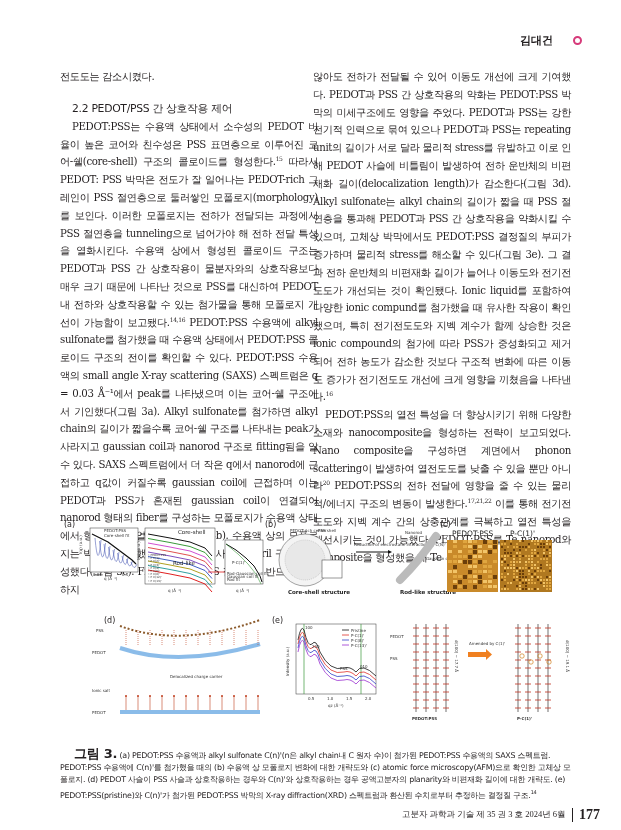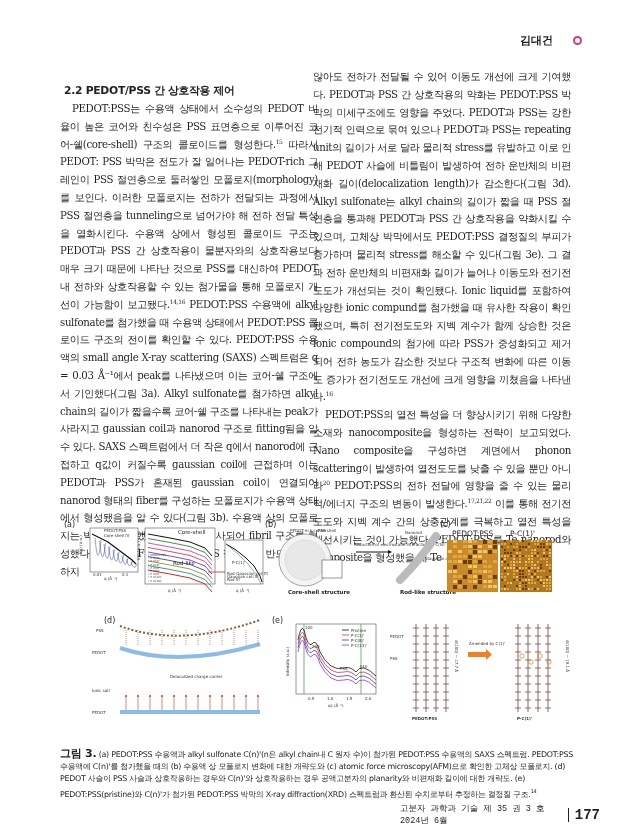--- a/index.html
+++ b/index.html
@@ -7,45 +7,46 @@
   body { position: relative; font-family: "DejaVu Serif", serif; color: #231f20; }
 
   .author { position: absolute; top: 33px; left: 520px; font-family: "DejaVu Sans", sans-serif; font-weight: bold; font-size: 11px; color: #231f20; display: flex; align-items: center; gap: 20px; }
   .author .ring { display: inline-block; width: 9px; height: 9px; border-radius: 50%; border: 2.5px solid #d63a7a; }
 
   .col { position: absolute; top: 68px; width: 258px; font-size: 10.2px; line-height: 17.8px; text-align: justify; letter-spacing: -0.35px; }
   .col.left { left: 60px; }
   .col.right { left: 313px; }
   .col p { text-indent: 0; }
   .col p.ind { text-indent: 12px; }
-  .col h3 { font-family: "DejaVu Sans", sans-serif; font-size: 10.8px; font-weight: bold; line-height: 17px; margin: 14px 0 1px 4px; letter-spacing: -0.3px; }
+  .col h3 { font-family: "DejaVu Sans", sans-serif; font-size: 10.8px; font-weight: normal; line-height: 17px; margin: 14px 0 1px 12px; letter-spacing: -0.3px; }
   .col sup { font-size: 6px; vertical-align: super; line-height: 0; }
 
   .figure { position: absolute; left: 60px; top: 520px; width: 515px; height: 225px; }
   .panel-label { position: absolute; font-family: "DejaVu Sans", sans-serif; font-size: 8px; color: #231f20; }
   .tiny { font-family: "DejaVu Sans", sans-serif; font-size: 4px; fill: #333; }
   .small { font-family: "DejaVu Sans", sans-serif; font-size: 5.5px; fill: #222; }
   .med { font-family: "DejaVu Sans", sans-serif; font-size: 7.5px; fill: #222; }
 
   .caption { position: absolute; left: 60px; top: 748px; width: 515px; font-family: "DejaVu Sans", sans-serif; font-size: 7.9px; line-height: 12px; letter-spacing: -0.25px; color: #231f20; }
-  .caption b { font-weight: bold; font-size: 11px; }
-
-  .footer { position: absolute; top: 807px; left: 400px; width: 200px; height: 16px; display: flex; align-items: center; justify-content: flex-end; font-family: Liberation Mono, monospace; font-size: 8.5px; color: #231f20; }
+  .caption b { font-weight: bold; font-size: 13px; margin-left: 14px; }
+
+  .footer { position: absolute; top: 807px; left: 400px; width: 200px; height: 16px; display: flex; align-items: center; justify-content: flex-end; font-family: Liberation Serif, serif; font-size: 8.5px; color: #231f20; }
   .footer .sep { width: 1.5px; height: 14px; background: #231f20; margin: 0 6px; }
   .footer .pg { font-weight: bold; font-size: 14px; }
 </style>
 </head>
 <body>
 
 <div class="author">
   <span>김대건</span>
   <span class="ring"></span>
 </div>
 
 <div class="col left">
+  <p>전도도는 감소시켰다.</p>
   <h3>2.2 PEDOT/PSS 간 상호작용 제어</h3>
   <p class="ind"><span>PEDOT:PSS는 수용액 상태에서 소수성의 PEDOT 비율이 높은 코어와 친수성은 PSS 표면층으로 이루어진 코어-쉘(core-shell) 구조의 콜로이드를 형성한다.</span><sup>15</sup><span> 따라서 PEDOT: PSS 박막은 전도가 잘 일어나는 PEDOT-rich 그레인이 PSS 절연층으로 둘러쌓인 모폴로지(morphology)를 보인다. 이러한 모폴로지는 전하가 전달되는 과정에서 PSS 절연층을 tunneling으로 넘어가야 해 전하 전달 특성을 열화시킨다. 수용액 상에서 형성된 콜로이드 구조는 PEDOT과 PSS 간 상호작용이 물분자와의 상호작용보다 매우 크기 때문에 나타난 것으로 PSS를 대신하여 PEDOT 내 전하와 상호작용할 수 있는 첨가물을 통해 모폴로지 개선이 가능함이 보고됐다.</span><sup>14,16</sup><span> PEDOT:PSS 수용액에 alkyl sulfonate를 첨가했을 때 수용액 상태에서 PEDOT:PSS 콜로이드 구조의 전이를 확인할 수 있다. PEDOT:PSS 수용액의 small angle X-ray scattering (SAXS) 스펙트럼은 q = 0.03 Å⁻¹에서 peak를 나타냈으며 이는 코어-쉘 구조에서 기인했다(그림 3a). Alkyl sulfonate를 첨가하면 alkyl chain의 길이가 짧을수록 코어-쉘 구조를 나타내는 peak가 사라지고 gaussian coil과 nanorod 구조로 fitting됨을 알 수 있다. SAXS 스펙트럼에서 더 작은 q에서 nanorod에 근접하고 q값이 커질수록 gaussian coil에 근접하며 이는 PEDOT과 PSS가 혼재된 gaussian coil이 연결되어 nanorod 형태의 fiber를 구성하는 모폴로지가 수용액 상태에서 형성됐음을 알 수 있다(그림 3b). 수용액 상의 모폴로지는 박막을 형성했을 때 그대로 전사되어 fibril 구조를 형성했다(그림 3c). Fibril 구조는 PSS 절연층을 반드시 통과하지</span></p>
 </div>
 
 <div class="col right">
   <p><span>않아도 전하가 전달될 수 있어 이동도 개선에 크게 기여했다. PEDOT과 PSS 간 상호작용의 약화는 PEDOT:PSS 박막의 미세구조에도 영향을 주었다. PEDOT과 PSS는 강한 전기적 인력으로 묶여 있으나 PEDOT과 PSS는 repeating unit의 길이가 서로 달라 물리적 stress를 유발하고 이로 인해 PEDOT 사슬에 비틀림이 발생하여 전하 운반체의 비편재화 길이(delocalization length)가 감소한다(그림 3d). Alkyl sulfonate는 alkyl chain의 길이가 짧을 때 PSS 절연층을 통과해 PEDOT과 PSS 간 상호작용을 약화시킬 수 있으며, 고체상 박막에서도 PEDOT:PSS 결정질의 부피가 증가하며 물리적 stress를 해소할 수 있다(그림 3e). 그 결과 전하 운반체의 비편재화 길이가 늘어나 이동도와 전기전도도가 개선되는 것이 확인됐다. Ionic liquid를 포함하여 다양한 ionic compund를 첨가했을 때 유사한 작용이 확인됐으며, 특히 전기전도도와 지벡 계수가 함께 상승한 것은 ionic compound의 첨가에 따라 PSS가 중성화되고 제거되어 전하 농도가 감소한 것보다 구조적 변화에 따른 이동도 증가가 전기전도도 개선에 크게 영향을 끼쳤음을 나타낸다.</span><sup>16</sup></p>
   <p class="ind"><span>PEDOT:PSS의 열전 특성을 더 향상시키기 위해 다양한 소재와 nanocomposite을 형성하는 전략이 보고되었다. Nano composite을 구성하면 계면에서 phonon scattering이 발생하여 열전도도를 낮출 수 있을 뿐만 아니라</span><sup>20</sup><span> PEDOT:PSS의 전하 전달에 영향을 줄 수 있는 물리적/에너지 구조의 변동이 발생한다.</span><sup>17,21,22</sup><span> 이를 통해 전기전도도와 지벡 계수 간의 상충관계를 극복하고 열전 특성을 개선시키는 것이 가능했다. PEDOT:PSS를 Te nanorod와 composite을 형성했을 때 Te</span></p>
 </div>
 
 <div class="figure">

